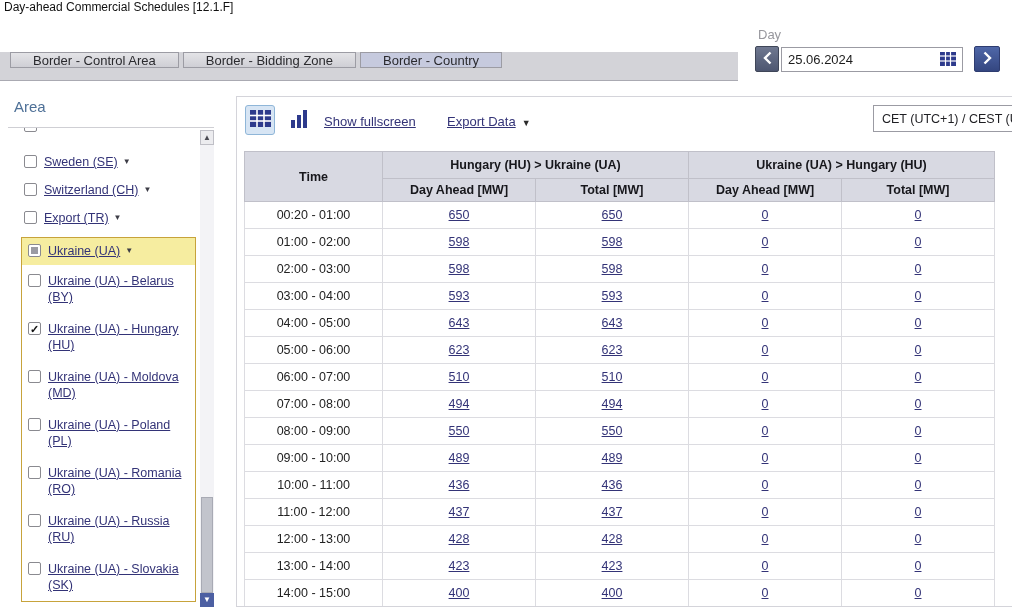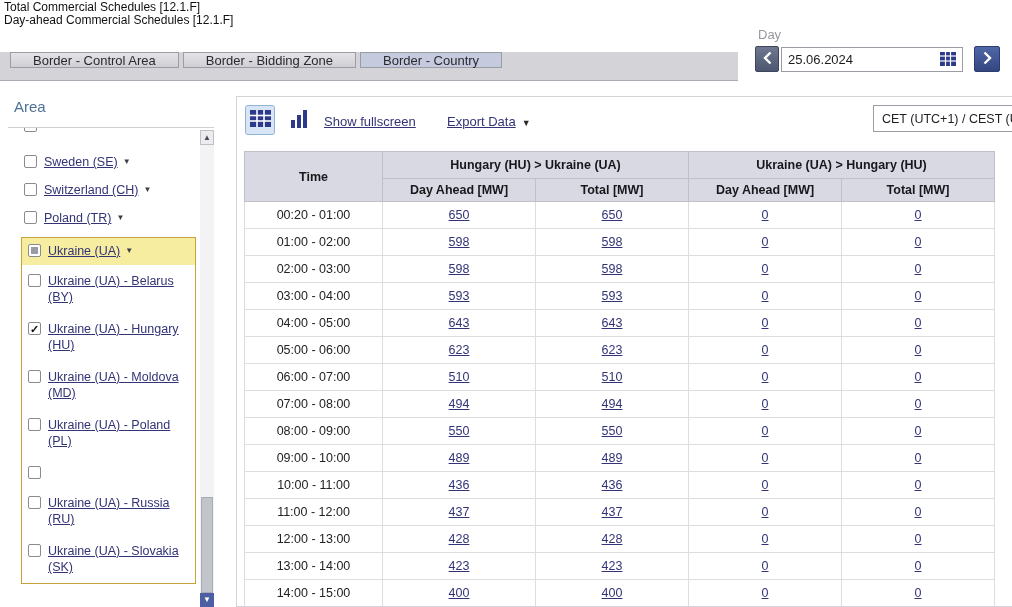--- a/index.html
+++ b/index.html
@@ -70,21 +70,20 @@
   .sched-table thead tr.sub-row th { height:23px; }
   .sched-table td { border:1px solid #dcdce1; height:27px; text-align:center; color:#222; padding:0; }
   .val { color:var(--link-color,#333377); text-decoration:underline; cursor:pointer; }
 </style>
 </head>
 <body>
 
 <div class="page">
 
   <div class="titles">
-    <div class="title-line">Total Commercial Schedules [12.1.F]</div>
     <div class="title-line">Day-ahead Commercial Schedules [12.1.F]</div>
   </div>
 
   <div class="day-label">Day</div>
   <div class="day-controls">
     <button class="nav-btn prev">
       <span>
         <svg width="9" height="14" viewBox="0 0 9 14" fill="none" stroke="#fff" stroke-width="2.4">
             <path d="M7.5 1.5 L2 7 L7.5 12.5"></path>
           </svg>
@@ -143,21 +142,21 @@
             <a class="area-link">Sweden (SE)</a>
             <span class="caret">▼</span>
           </div>
           <div class="area-item">
             <span class="cb"></span>
             <a class="area-link">Switzerland (CH)</a>
             <span class="caret">▼</span>
           </div>
           <div class="area-item">
             <span class="cb"></span>
-            <a class="area-link">Poland (TR)</a>
+            <a class="area-link">Export (TR)</a>
             <span class="caret">▼</span>
           </div>
         </div>
 
       <div class="ukraine-group">
         <div class="area-item parent">
           <span class="cb partial"></span>
           <a class="area-link">Ukraine (UA)</a>
           <span class="caret js-caret">▼</span>
         </div>
@@ -173,20 +172,21 @@
             <div class="area-item sub">
               <span class="cb"></span>
               <a class="area-link">Ukraine (UA) - Moldova (MD)</a>
             </div>
             <div class="area-item sub">
               <span class="cb"></span>
               <a class="area-link">Ukraine (UA) - Poland (PL)</a>
             </div>
             <div class="area-item sub">
               <span class="cb"></span>
+              <a class="area-link">Ukraine (UA) - Romania (RO)</a>
             </div>
             <div class="area-item sub">
               <span class="cb"></span>
               <a class="area-link">Ukraine (UA) - Russia (RU)</a>
             </div>
             <div class="area-item sub">
               <span class="cb"></span>
               <a class="area-link">Ukraine (UA) - Slovakia (SK)</a>
             </div>
           </div>

